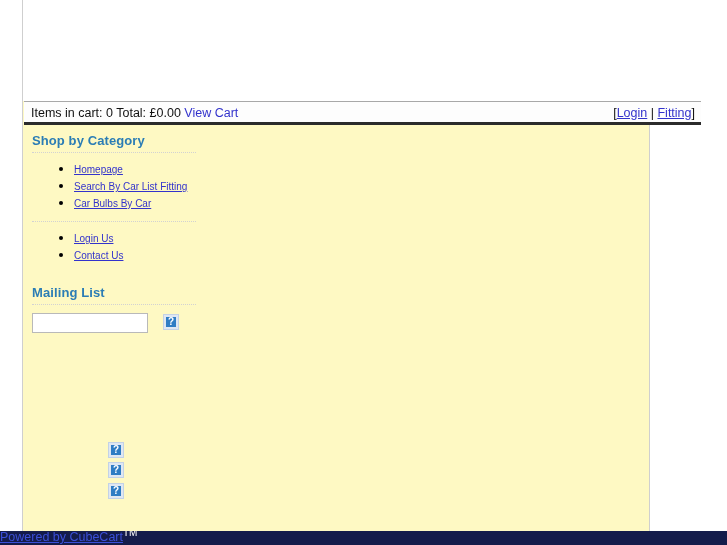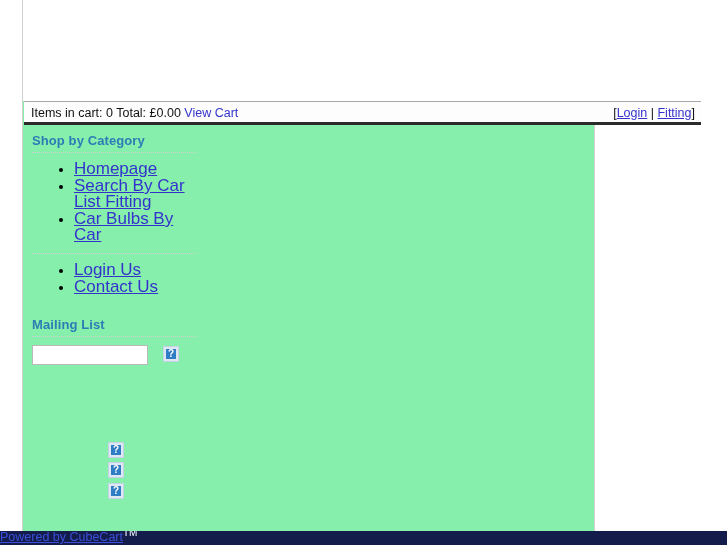--- a/index.html
+++ b/index.html
@@ -16,26 +16,26 @@
     font-family: "Liberation Sans", sans-serif;
     font-size: 13px;
     color: #000000;
   }
 
   
   #page-frame {
     position: absolute;
     left: 22px;
     top: 0px;
-    width: 573px;
+    width: 628px;
     height: 531px;
     border-left: 1px solid #cfcfcf;
     border-right: 1px solid #cfcfcf;
     box-sizing: border-box;
-    background: #86efac;
+    background: #fef9c3;
   }
 
   
   #banner-region {
     position: absolute;
     left: 0;
     top: 0;
     width: 679px;
     height: 101px;
     background: #ffffff;
@@ -106,21 +106,21 @@
     margin: 8px 0 10px 0;
     padding-left: 50px;
   }
   ul.box-list li {
     margin: 0 0 1px 0;
     padding: 0;
     line-height: 15px;
   }
   ul.box-list li a {
     color: #3333cc;
-    font-size: 17px;
+    font-size: 10px;
   }
 
   
   #mailing-box { margin-top: 22px; }
   .mail-copy {
     margin: 9px 0 0 8px;
     width: 135px;
     line-height: 15px;
     font-size: 12.5px;
     color: #000000;

